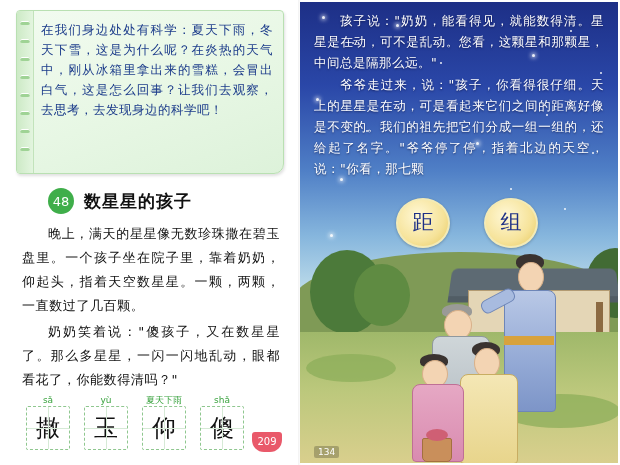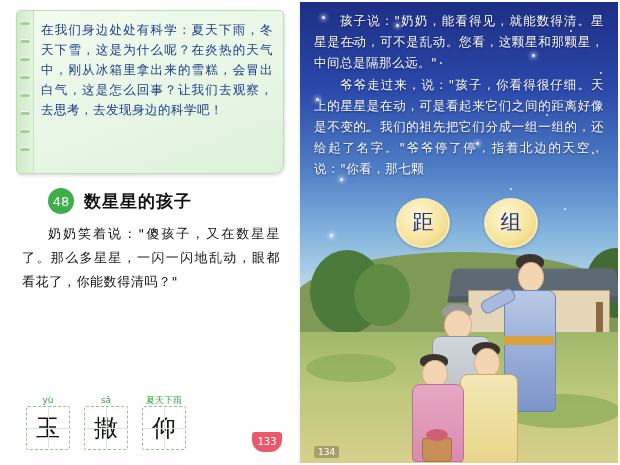--- a/index.html
+++ b/index.html
@@ -422,41 +422,46 @@
       </div>
       <div class="note-text">在我们身边处处有科学：夏天下雨，冬天下雪，这是为什么呢？在炎热的天气中，刚从冰箱里拿出来的雪糕，会冒出白气，这是怎么回事？让我们去观察，去思考，去发现身边的科学吧！</div>
     </div>
 
     <div class="lesson-head">
       <div class="lesson-num">48</div>
       <div class="lesson-title">数星星的孩子</div>
     </div>
 
     <div class="body-text">
+      <p>晚上，满天的星星像无数珍珠撒在碧玉盘里。一个孩子坐在院子里，靠着奶奶，仰起头，指着天空数星星。一颗，两颗，一直数过了几百颗。</p>
       <p>奶奶笑着说："傻孩子，又在数星星了。那么多星星，一闪一闪地乱动，眼都看花了，你能数得清吗？"</p>
     </div>
 
     <div class="char-row">
+      <div class="char-cell">
+        <div class="py">sǎ</div>
+        <div class="glyph">撒</div>
+      </div>
       <div class="char-cell">
         <div class="py">yù</div>
         <div class="glyph">玉</div>
       </div>
       <div class="char-cell">
-        <div class="py">sǎ</div>
-        <div class="glyph">撒</div>
-      </div>
-      <div class="char-cell">
         <div class="py">夏天下雨</div>
         <div class="glyph">仰</div>
       </div>
+      <div class="char-cell">
+        <div class="py">shǎ</div>
+        <div class="glyph">傻</div>
+      </div>
     </div>
 
     <div class="page-num-left">
       <div class="bg"></div>
-      <div class="txt">133</div>
+      <div class="txt">209</div>
     </div>
   </div>
 
   <div class="gutter"></div>
 
   <div class="right-page">
     <div class="sky"></div>
 
     <div>
       <span class="star big" style="left:22px; top:14px"></span>

